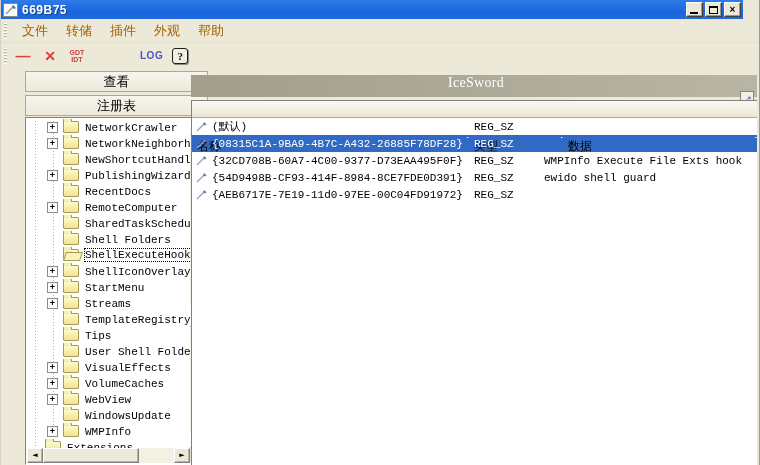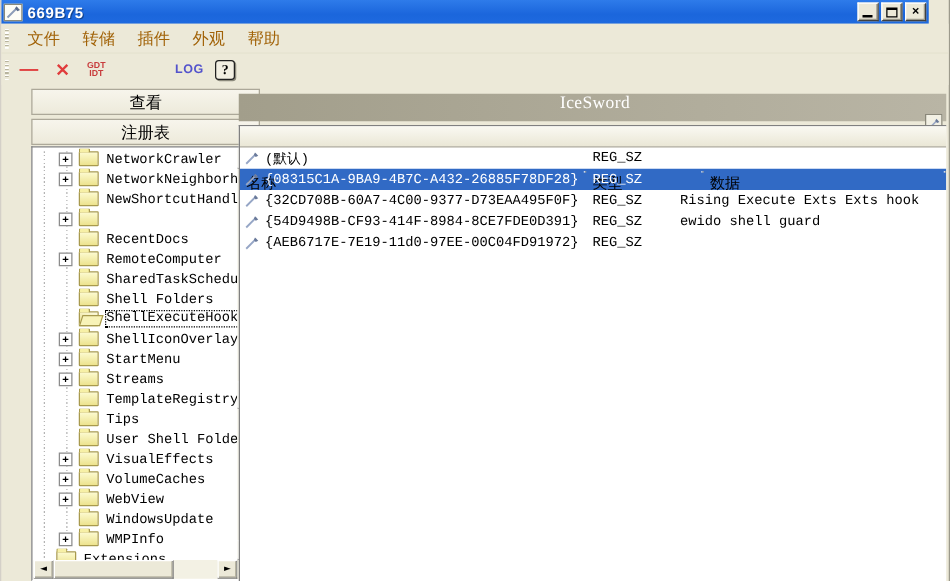--- a/index.html
+++ b/index.html
@@ -158,20 +158,21 @@
     <span class="tlabel">NetworkNeighborhood</span>
   </div>
           <div class="trow d2">
     <span class="plusbox nobox"></span>
     <span class="folder"></span>
     <span class="tlabel">NewShortcutHandlers</span>
   </div>
           <div class="trow d2">
     <span class="plusbox">+</span>
     <span class="folder"></span>
+    <span class="tlabel">PublishingWizard</span>
   </div>
           <div class="trow d2">
     <span class="plusbox nobox"></span>
     <span class="folder"></span>
     <span class="tlabel">RecentDocs</span>
   </div>
           <div class="trow d2">
     <span class="plusbox">+</span>
     <span class="folder"></span>
     <span class="tlabel">RemoteComputer</span>
@@ -306,21 +307,21 @@
   </div>
           <div class="lrow">
     <span class="lcell lc-name">
       <svg width="13" height="13" viewBox="0 0 13 13">
                 <path d="M2 11 L10 3" stroke="#96A6C6" stroke-width="1.5"></path>
                 <path d="M9 2 l2.6 2.6 -2 .9 -1.5 -1.5 z" fill="#6A7A9A"></path>
               </svg>
       <span class="nm">{32CD708B-60A7-4C00-9377-D73EAA495F0F}</span>
     </span>
     <span class="lcell lc-type">REG_SZ</span>
-    <span class="lcell lc-data">Rising Execute Exts Exts hook</span>
+    <span class="lcell lc-data">WMPInfo Execute File Exts hook</span>
   </div>
           <div class="lrow">
     <span class="lcell lc-name">
       <svg width="13" height="13" viewBox="0 0 13 13">
                 <path d="M2 11 L10 3" stroke="#96A6C6" stroke-width="1.5"></path>
                 <path d="M9 2 l2.6 2.6 -2 .9 -1.5 -1.5 z" fill="#6A7A9A"></path>
               </svg>
       <span class="nm">{54D9498B-CF93-414F-8984-8CE7FDE0D391}</span>
     </span>
     <span class="lcell lc-type">REG_SZ</span>

